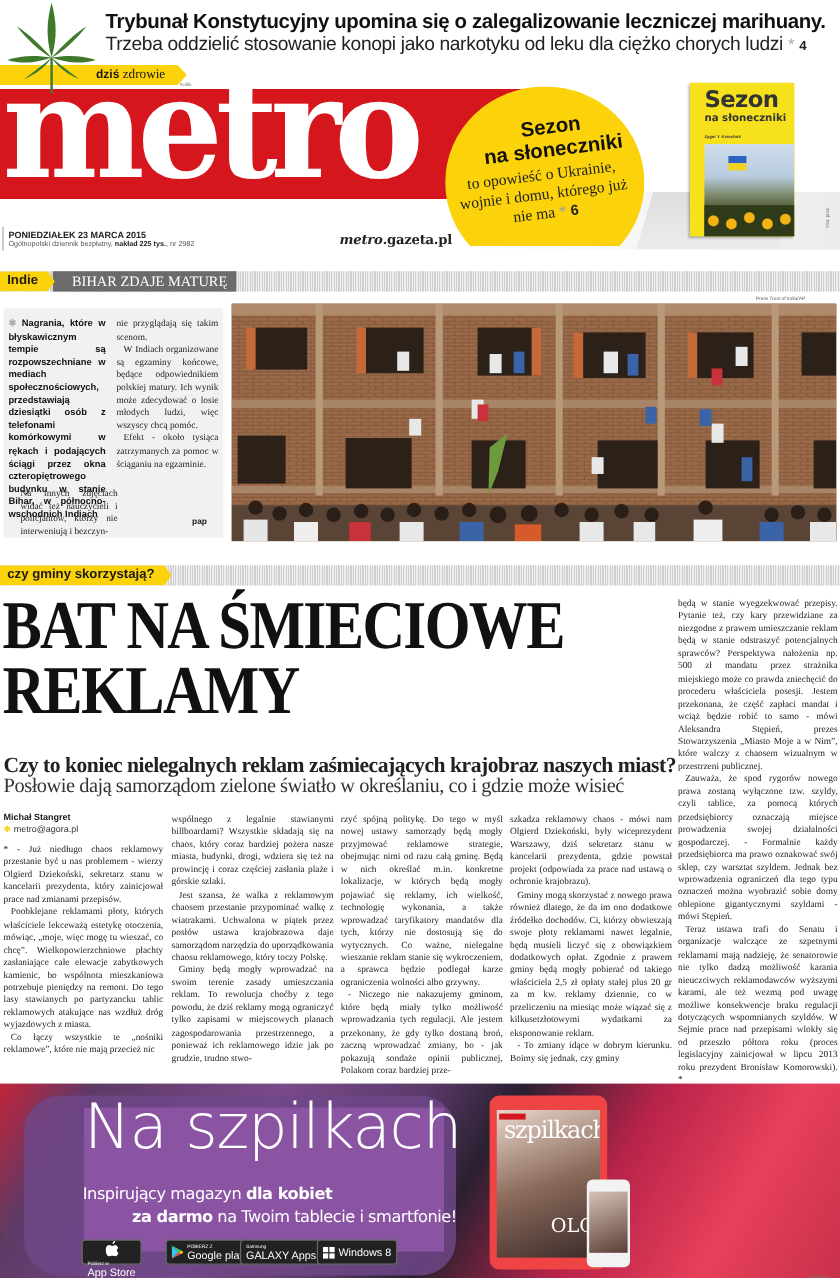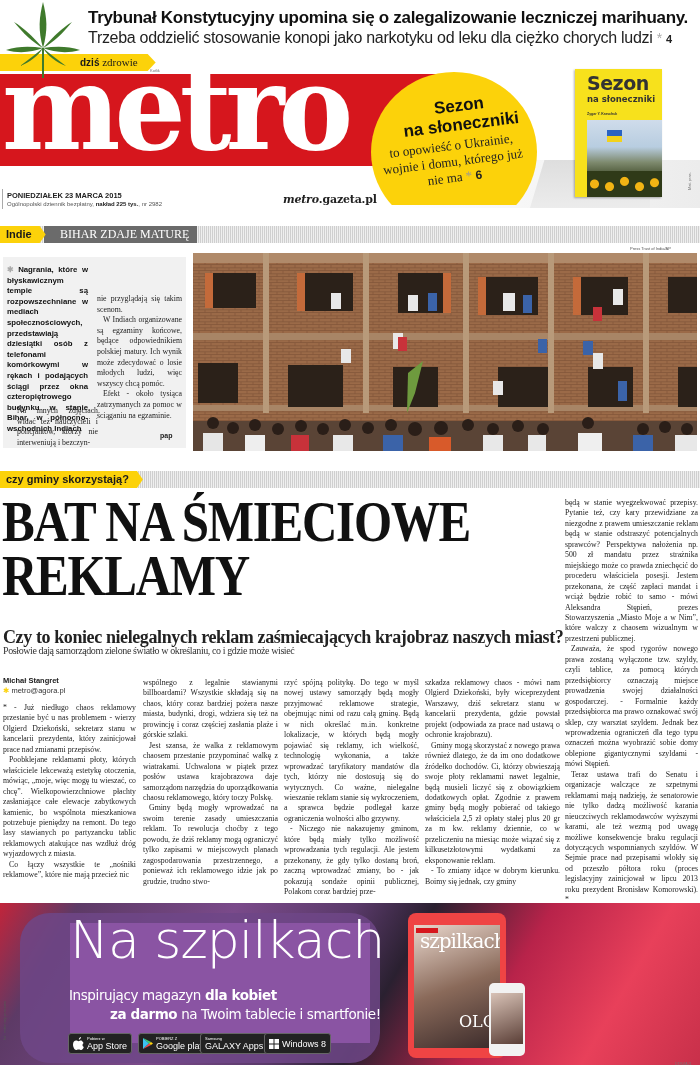--- a/index.html
+++ b/index.html
@@ -55,29 +55,29 @@
   .tab-yellow { position: absolute; left: 0; top: 0; height: 17px; background: #fcd20a; font-family: "Liberation Sans", sans-serif; font-weight: bold; font-size: 11px; line-height: 17px; padding: 0 14px 0 6px; z-index: 2; clip-path: polygon(0 0, calc(100% - 6px) 0, 100% 50%, calc(100% - 6px) 100%, 0 100%); }
   .tab-grey { position: absolute; left: 44px; top: 0; height: 17px; background: #6b6b6b; color: #fff; font-family: "Liberation Serif", serif; font-size: 12px; line-height: 17px; padding: 0 8px 0 16px; z-index: 1; }
 
   
   .india-box { position: absolute; left: 3px; top: 257px; width: 183px; height: 191px; background: #f1f1f1; }
   .india-lead { position: absolute; left: 7px; top: 265px; width: 81px; font-family: "Liberation Sans", sans-serif; font-weight: bold; font-size: 7.8px; line-height: 10.6px; color: #111; text-align: justify; }
   .india-lead .star { color: #aaa; }
   .india-col1b { position: absolute; left: 17px; top: 406px; width: 81px; font-size: 7.8px; line-height: 10.6px; color: #222; text-align: justify; }
   .india-col2 { position: absolute; left: 97px; top: 265px; width: 85px; font-size: 7.8px; line-height: 10.6px; color: #222; text-align: justify; }
   .india-col2 p { text-indent: 6px; }
-  .india-col2 p:first-child { text-indent: 0; margin-top: 29px; }
+  .india-col2 p:first-child { text-indent: 0; }
   .india-sig { position: absolute; left: 160px; top: 432px; font-family: "Liberation Sans", sans-serif; font-weight: bold; font-size: 7px; }
   .photo { position: absolute; left: 193px; top: 253px; width: 504px; height: 198px; overflow: hidden; background: #8a5a3b; }
   .photo-credit { position: absolute; left: 630px; top: 246px; font-family: "Liberation Sans", sans-serif; font-size: 4px; color: #555; }
 
   
   .headline { position: absolute; left: 2px; top: 497px; width: 560px; font-family: "Liberation Serif", serif; font-weight: bold; font-size: 57px; line-height: 50px; letter-spacing: -1.5px; color: #111; transform: scaleX(0.86); transform-origin: left top; white-space: nowrap; }
   .deck1 { position: absolute; left: 3px; top: 627px; font-family: "Liberation Serif", serif; font-weight: bold; font-size: 18px; color: #222; letter-spacing: -0.4px; white-space: nowrap; }
-  .deck2 { position: absolute; left: 3px; top: 645px; font-family: "Liberation Serif", serif; font-size: 10px; color: #333; letter-spacing: -0.4px; white-space: nowrap; }
+  .deck2 { position: absolute; left: 3px; top: 645px; font-family: "Liberation Serif", serif; font-size: 17px; color: #333; letter-spacing: -0.4px; white-space: nowrap; }
   .byline { position: absolute; left: 3px; top: 676px; font-family: "Liberation Sans", sans-serif; font-weight: bold; font-size: 7.5px; }
   .email { position: absolute; left: 3px; top: 686px; font-family: "Liberation Sans", sans-serif; font-size: 7.5px; color: #333; }
   .email .star { color: #fcd20a; }
   .col { position: absolute; font-size: 7.8px; line-height: 10.45px; color: #222; text-align: justify; hyphens: auto; }
   .col p { text-indent: 6px; }
   .col p.noindent { text-indent: 0; }
   .c1 { left: 3px; top: 703px; width: 133px; }
   .c2 { left: 143px; top: 678px; width: 135px; }
   .c3 { left: 284px; top: 678px; width: 135px; }
   .c4 { left: 425px; top: 678px; width: 135px; }
@@ -334,21 +334,21 @@
   <div class="ad-tablet-inner"></div>
 </div>
 <div class="ad-title">Na szpilkach</div>
 <div class="ad-sub1">
   <span>Inspirujący magazyn </span><b>dla kobiet</b>
 </div>
 <div class="ad-sub2">
   <b>za darmo</b><span> na Twoim tablecie i smartfonie!</span>
 </div>
 
-<div class="store-btn" style="left:68px;">
+<div class="store-btn" style="left:68px;flex-direction:column;">
   <svg width="11" height="13" viewBox="0 0 11 13">
       <path d="M8 0C8 1.5 7 2.6 5.8 2.6 5.7 1.3 6.8 0.2 8 0ZM9.2 4.2C10 5 10.3 5.6 10.6 6 9 7 9.2 9.4 10.8 10 10.2 11.6 9.3 13 8.2 13 7.3 13 7 12.4 5.6 12.4 4.3 12.4 3.9 13 3 13 1.6 13 0 10.2 0 7.6 0 5.2 1.5 3.6 3 3.6 4.1 3.6 4.8 4.3 5.6 4.3 6.4 4.3 7 3.6 8.3 3.6 8.6 3.6 9 3.8 9.2 4.2Z" fill="#fff"></path>
     </svg>
   <span>
       <span class="small">Pobierz w</span>
       <span class="big">App Store</span>
     </span>
 </div>
 <div class="store-btn" style="left:138px;">
   <svg width="10" height="11" viewBox="0 0 10 11">

